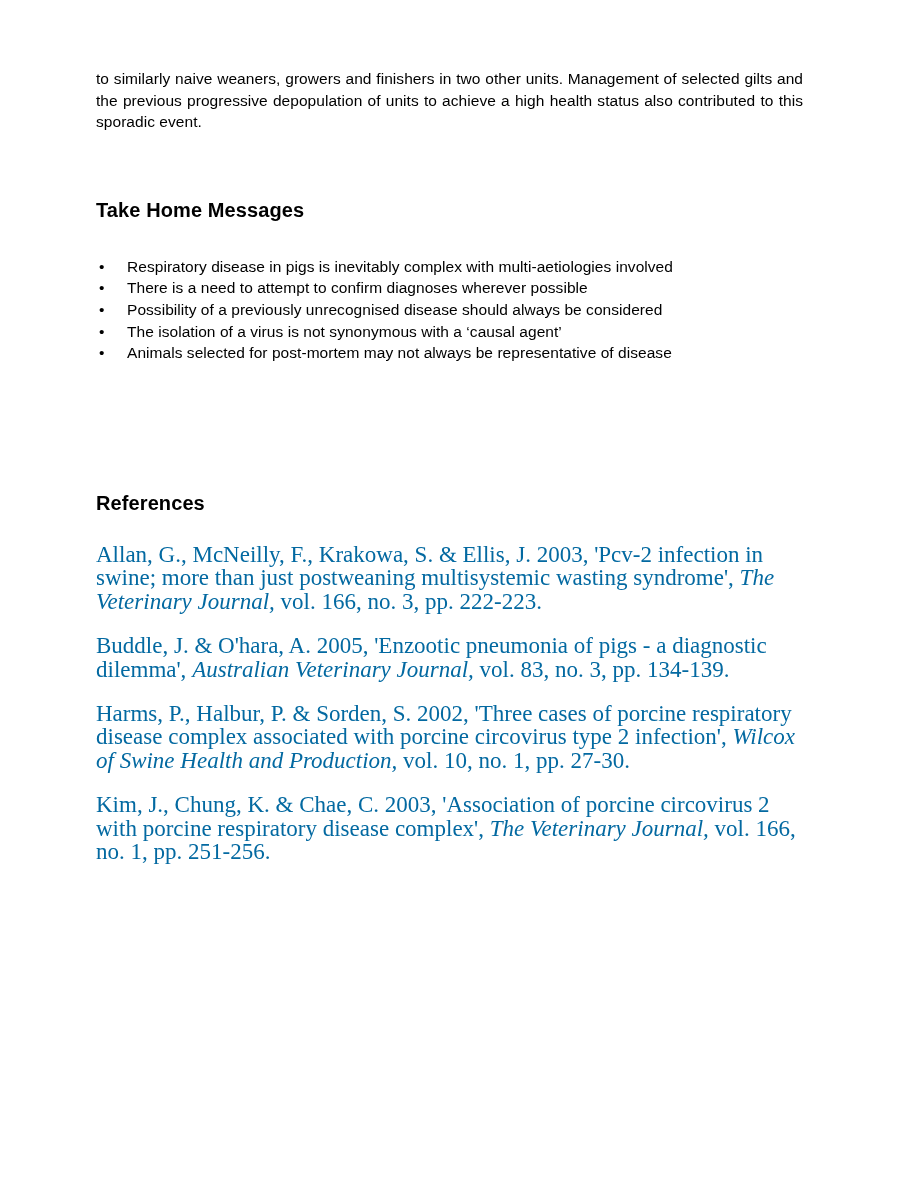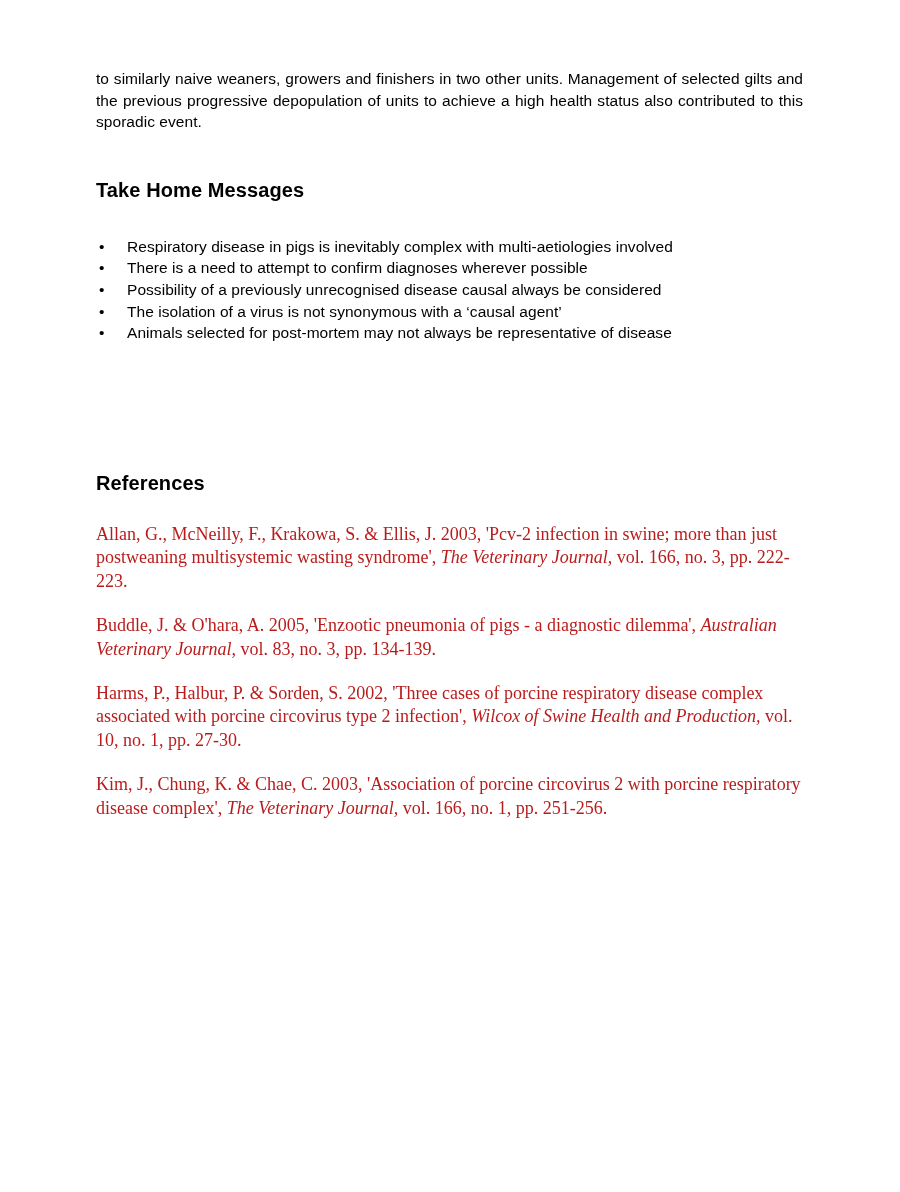--- a/index.html
+++ b/index.html
@@ -38,21 +38,21 @@
 
   
   .section-heading {
     font-family: "Liberation Sans", sans-serif;
     font-size: 20px;
     font-weight: bold;
     color: #000000;
     margin: 0;
     letter-spacing: 0.1px;
   }
-  .heading-take-home { margin-top: 46px; }
+  .heading-take-home { margin-top: 66px; }
   .heading-references { margin-top: 0; }
 
   
   .bullet-list {
     list-style: none;
     margin: 0;
     padding: 0;
     margin-top: 34px;
   }
   .bullet-item {
@@ -79,23 +79,23 @@
 
   
   .reference-list {
     margin: 0;
     padding: 0;
     list-style: none;
     margin-top: 28px;
   }
   .reference-item {
     font-family: "Liberation Serif", serif;
-    font-size: 18px;
+    font-size: 23px;
     line-height: 23.4px;
-    color: #b91c1c;
+    color: #0369a1;
     text-align: left;
     margin: 0 0 21px 0;
   }
   .reference-item:last-child { margin-bottom: 0; }
   .ref-italic { font-style: italic; }
 
   
   .page-number {
     position: absolute;
     left: 0;
@@ -121,21 +121,21 @@
       <li class="bullet-item">
         <span class="bullet-marker">•</span>
         <span>Respiratory disease in pigs is inevitably complex with multi-aetiologies involved</span>
       </li>
       <li class="bullet-item">
         <span class="bullet-marker">•</span>
         <span>There is a need to attempt to confirm diagnoses wherever possible</span>
       </li>
       <li class="bullet-item">
         <span class="bullet-marker">•</span>
-        <span>Possibility of a previously unrecognised disease causal always be considered</span>
+        <span>Possibility of a previously unrecognised disease should always be considered</span>
       </li>
       <li class="bullet-item">
         <span class="bullet-marker">•</span>
         <span>The isolation of a virus is not synonymous with a ‘causal agent’</span>
       </li>
       <li class="bullet-item">
         <span class="bullet-marker">•</span>
         <span>Animals selected for post-mortem may not always be representative of disease</span>
       </li>
     </ul>

